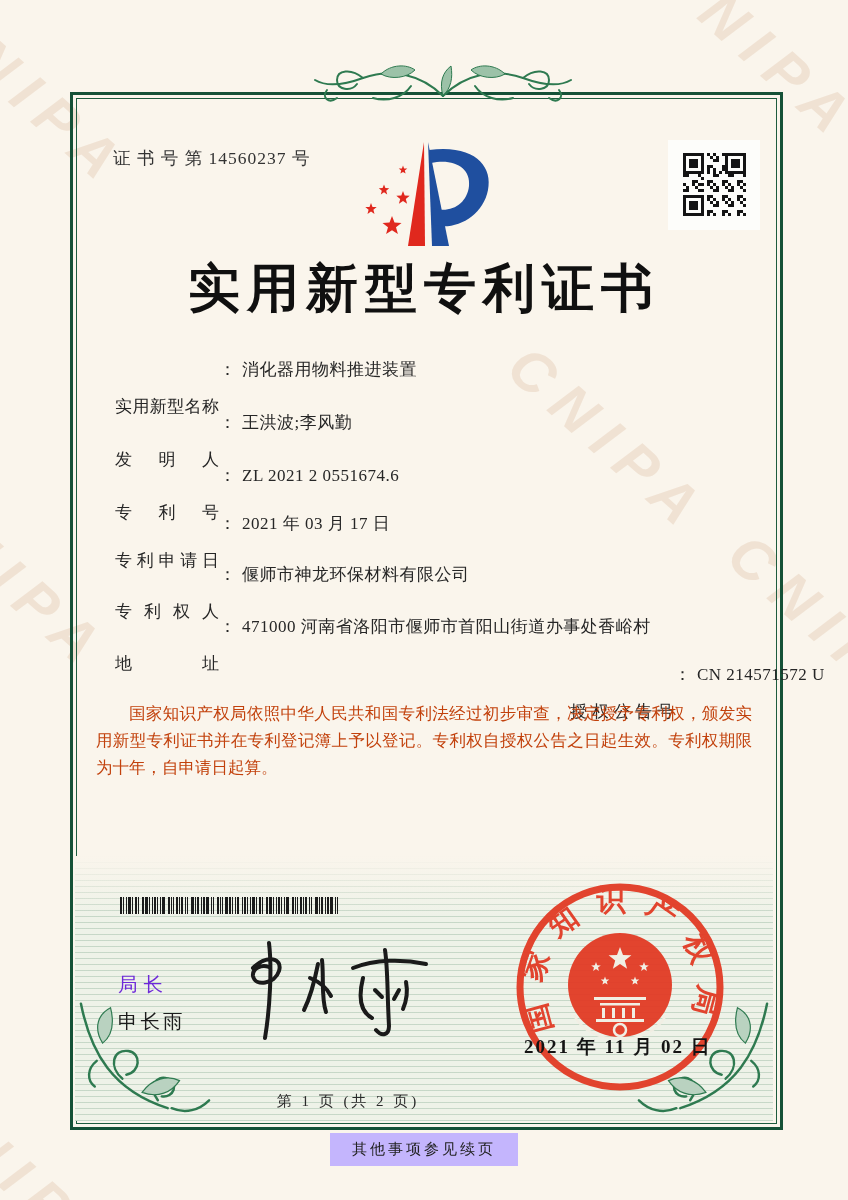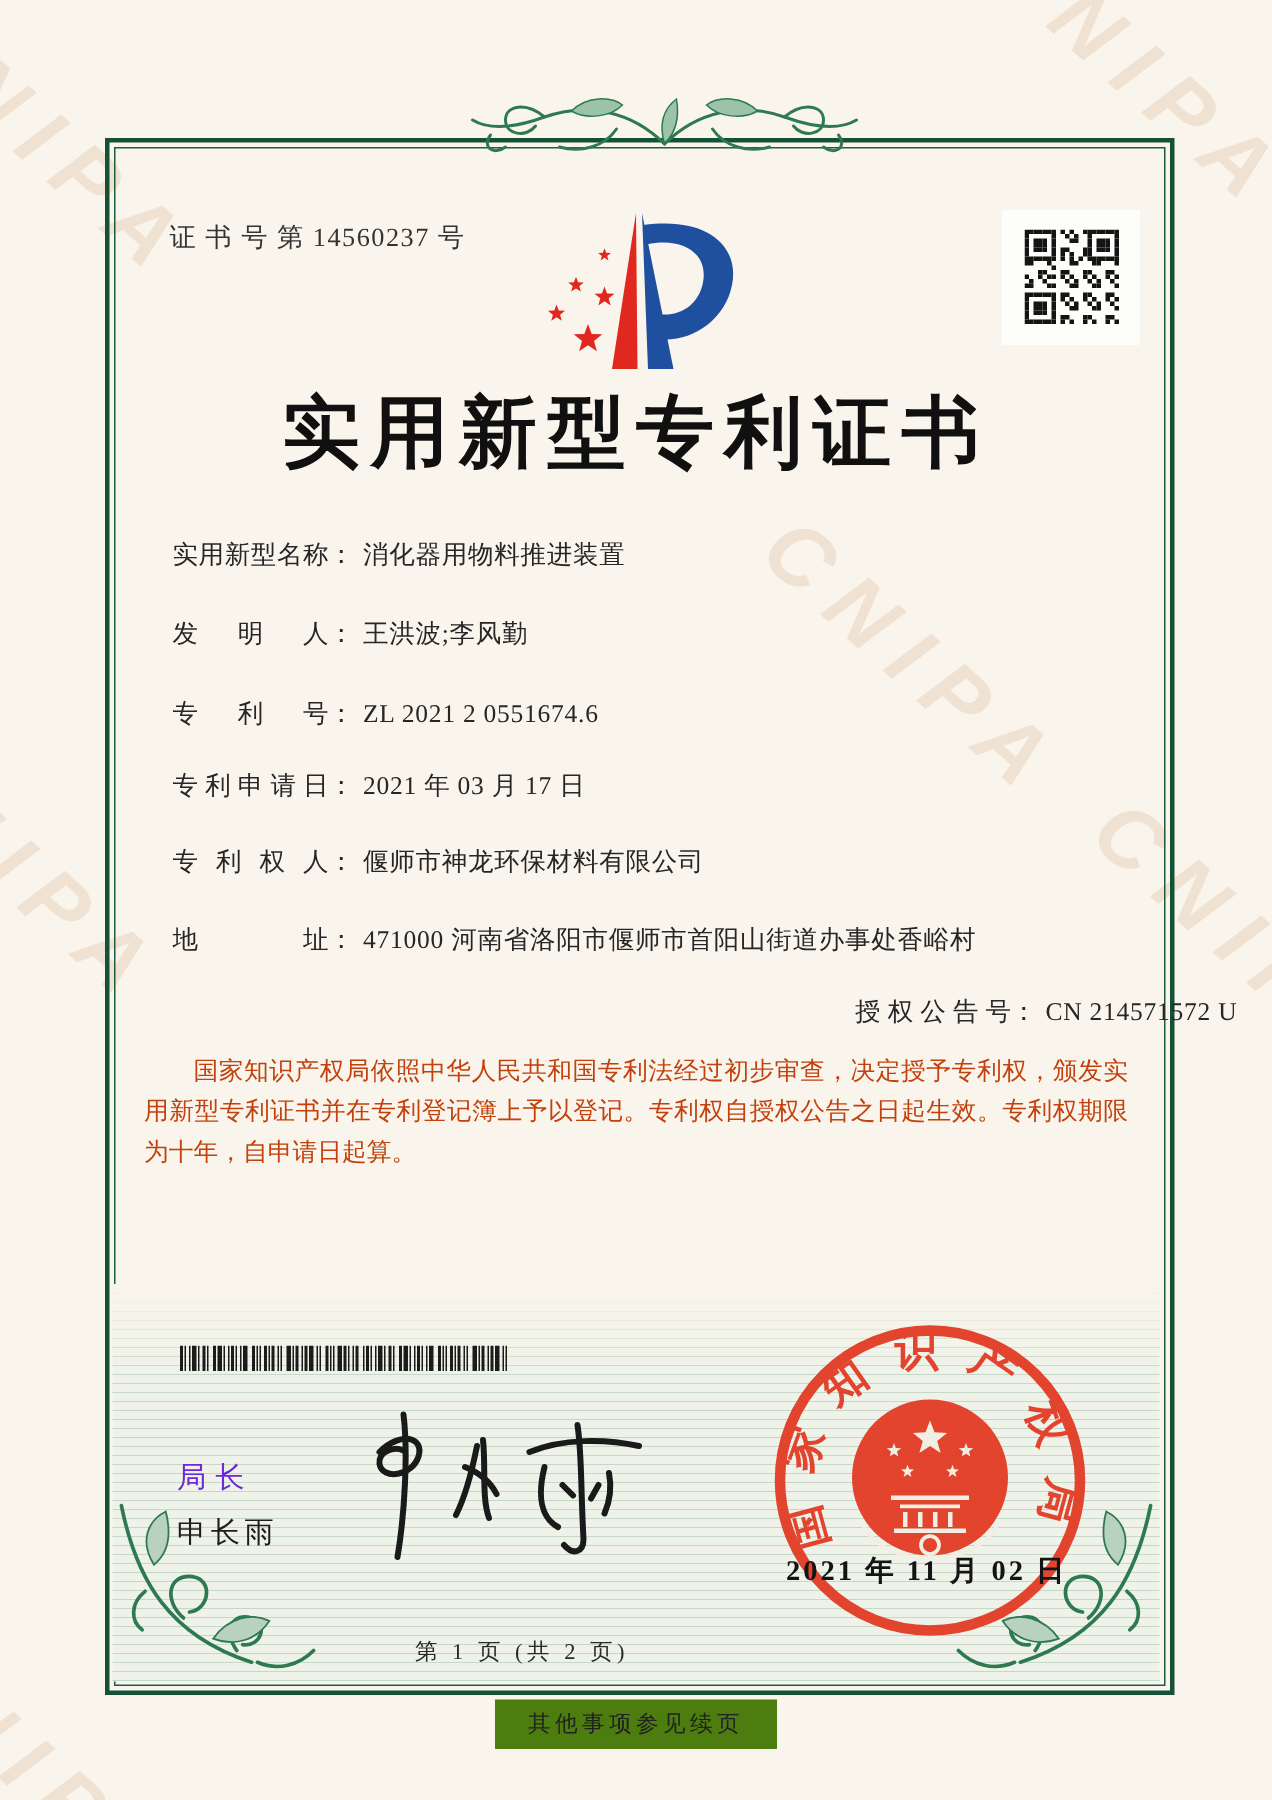--- a/index.html
+++ b/index.html
@@ -33,21 +33,21 @@
       letter-spacing:1px;text-align:right;}
   .title{position:absolute;left:0;top:254px;width:100%;text-align:center;
       font-size:52px;font-weight:700;letter-spacing:7px;color:#101010;}
 
   .logo{position:absolute;left:346px;top:138px;width:156px;height:118px;}
   .qrbox{position:absolute;left:668px;top:140px;width:92px;height:90px;background:#fdfdfa;}
   .qr{position:absolute;left:683px;top:153px;width:63px;height:63px;}
 
   .row{position:absolute;left:115px;font-size:17px;color:#262626;white-space:nowrap;}
   .f-label{display:inline-block;width:104px;text-align:justify;text-align-last:justify;
-      vertical-align:top;}
+      vertical-align:top;margin-top:37px;}
   .f-colon{display:inline-block;margin-right:6px;}
   .f-value{letter-spacing:0.5px;}
   .grant2{position:absolute;left:455px;top:0;white-space:nowrap;}
   .row.r1{top:358px;} .row.r2{top:411px;} .row.r3{top:464px;}
   .row.r4{top:512px;} .row.r5{top:563px;} .row.r6{top:615px;} .row.r7{top:663px;}
 
   .paras{position:absolute;left:96px;top:700px;width:656px;}
   .paras p{margin:0;text-indent:2em;font-size:16.5px;line-height:27px;
       text-align:justify;color:#c2410c;}
 
@@ -61,21 +61,21 @@
 
   .seal{position:absolute;left:512px;top:879px;width:216px;height:216px;opacity:0.95;}
   .seal-ring-text{font-size:29px;font-weight:700;letter-spacing:18px;
       font-family:"Liberation Serif","DejaVu Serif",serif;}
   .seal-date{position:absolute;left:524px;top:1034px;font-size:19px;
       letter-spacing:2px;color:#141414;font-weight:600;}
 
   .page-footer{position:absolute;left:0;top:1092px;width:696px;text-align:center;
       font-size:15px;letter-spacing:3px;color:#2a2a2a;}
   .note-box{position:absolute;left:50%;top:1133px;transform:translateX(-50%);
-      background:#4d7c0f;padding:7px 22px;font-size:15px;letter-spacing:3px;
+      background:#c4b5fd;padding:7px 22px;font-size:15px;letter-spacing:3px;
       color:#222;white-space:nowrap;}
 
   .ornament-top{position:absolute;left:311px;top:56px;width:264px;height:56px;}
   .corner-bl{position:absolute;left:72px;top:984px;width:150px;height:138px;}
   .corner-br{position:absolute;left:626px;top:984px;width:150px;height:138px;transform:scaleX(-1);}
 </style>
 </head>
 <body>
 
 <span class="wm wm1">CNIPA</span>

